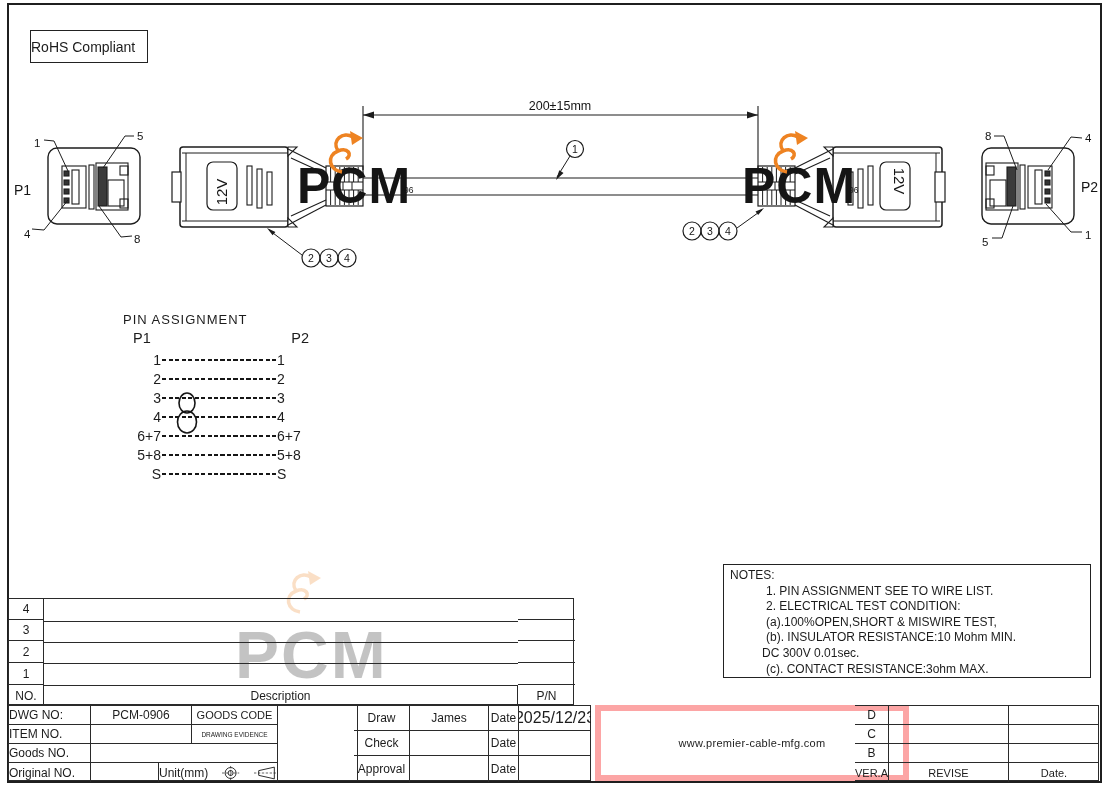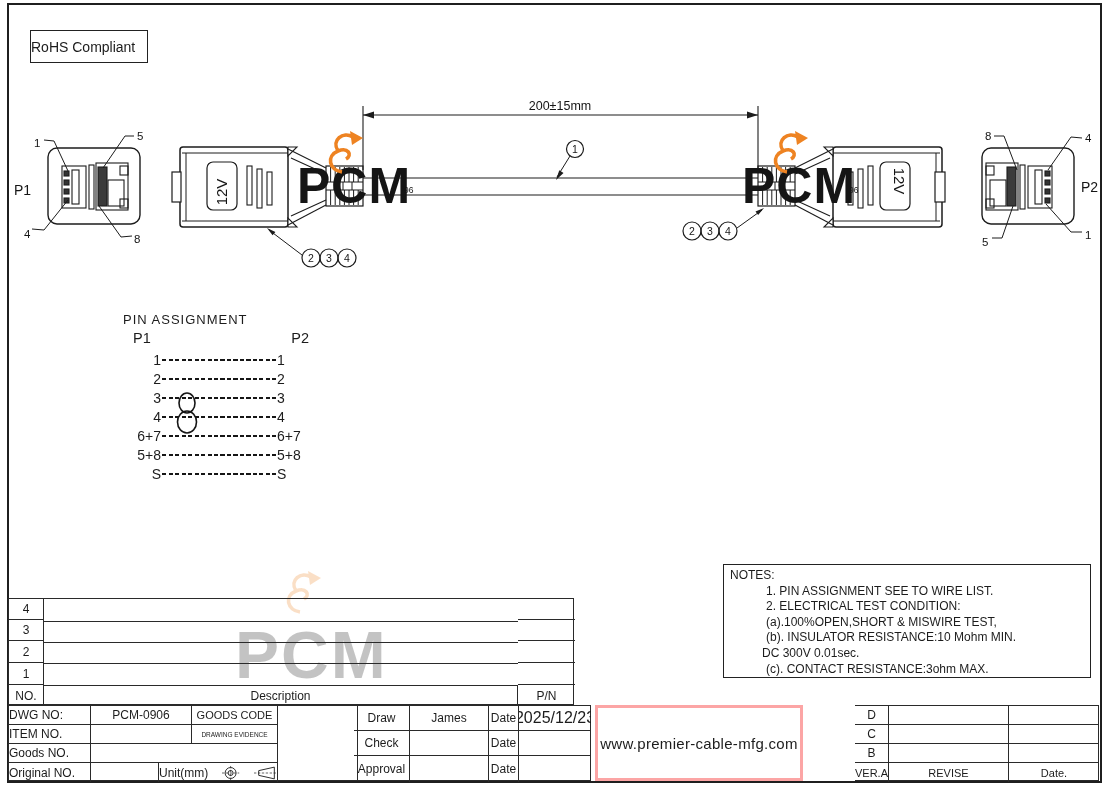--- a/index.html
+++ b/index.html
@@ -35,23 +35,23 @@
         white-space:nowrap;box-sizing:border-box;}
   .cell.nr{border-right:none;} .cell.nb{border-bottom:none;}
   .cell.ctr{justify-content:center;} .cell.pl4{} .cell.pl6{padding-left:6px;}
   .parts{left:8px;top:598px;width:566px;height:107px;
          grid-template-columns:35px 474px 57px;grid-template-rows:21px 21px 22px 22px 21px;}
   .parts .desc{font-size:11.5px;margin-top:22px;}
   .tbA{left:8px;top:705px;width:350px;height:76px;
        grid-template-columns:82px 68px 33px 86px 81px;grid-template-rows:19px 19px 19px 19px;}
   .tbB{left:354px;top:705px;width:237px;height:76px;border-left:none;
        grid-template-columns:56px 79px 30px 72px;grid-template-rows:25px 25px 26px;}
-  .tbC{left:595px;top:705px;width:208px;height:76px;border:3px solid #fca5a5;
+  .tbC{left:595px;top:705px;width:314px;height:76px;border:6px solid #fca5a5;
        box-sizing:border-box;display:flex;align-items:center;justify-content:center;
-       font-size:15px;letter-spacing:.3px;}
+       font-size:11px;letter-spacing:.3px;}
   .tbD{left:855px;top:705px;width:244px;height:76px;border-left:none;
        grid-template-columns:34px 120px 90px;grid-template-rows:19px 19px 19px 19px;}
   .sm{font-size:11px;} .xs{font-size:6.5px;} .dt{font-size:16px;}
   .unitcell{gap:14px;}
   svg text{font-family:"Liberation Sans",sans-serif;fill:#151515;}
 </style>
 </head>
 <body>
 
 <div class="frame"></div>

